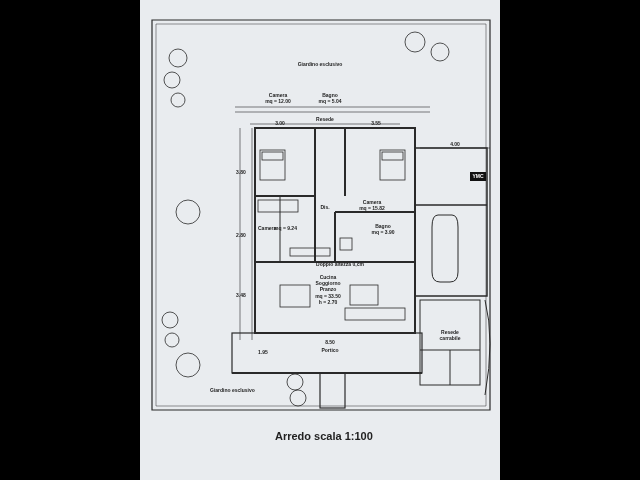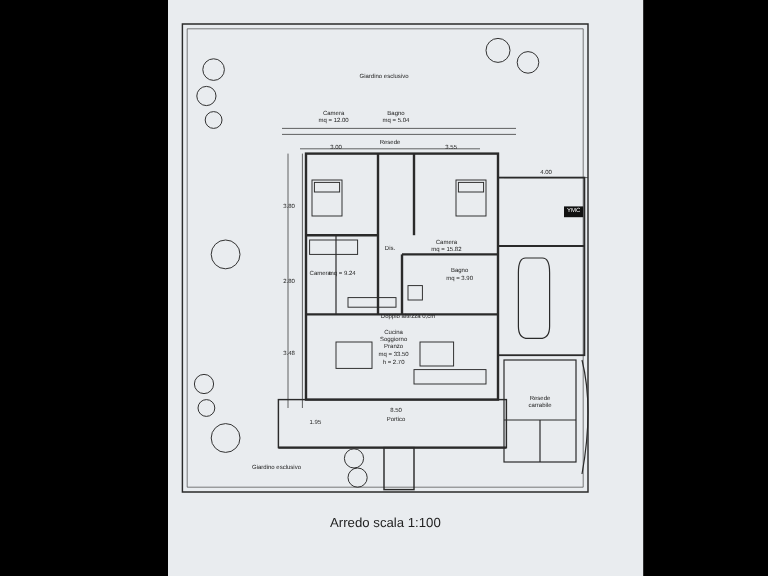--- a/index.html
+++ b/index.html
@@ -1,17 +1,17 @@
 <!DOCTYPE html>
 <html><head>
 <meta charset="utf-8">
 <style>
   html,body{margin:0;padding:0;}
   body{width:640px;height:480px;background:#000;position:relative;overflow:hidden;font-family:"Liberation Sans",sans-serif;}
-  #sheet{position:absolute;left:140px;top:0;width:396px;height:480px;background:#e9ecef;}
+  #sheet{position:absolute;left:140px;top:0;width:360px;height:480px;background:#e9ecef;font-weight:bold;}
   #plan{position:absolute;left:0;top:0;}
   .lbl{position:absolute;font-size:5px;color:#222;white-space:nowrap;line-height:1;}
   .lbl.c{transform:translateX(-50%);text-align:center;}
   .title{position:absolute;left:135px;top:430px;font-size:11px;color:#222;white-space:nowrap;}
   .ymc{position:absolute;left:330px;top:172px;width:16px;height:9px;background:#111;color:#fff;font-size:5px;text-align:center;line-height:9px;}
 </style>
 </head>
 <body>
 
 <div id="sheet">

